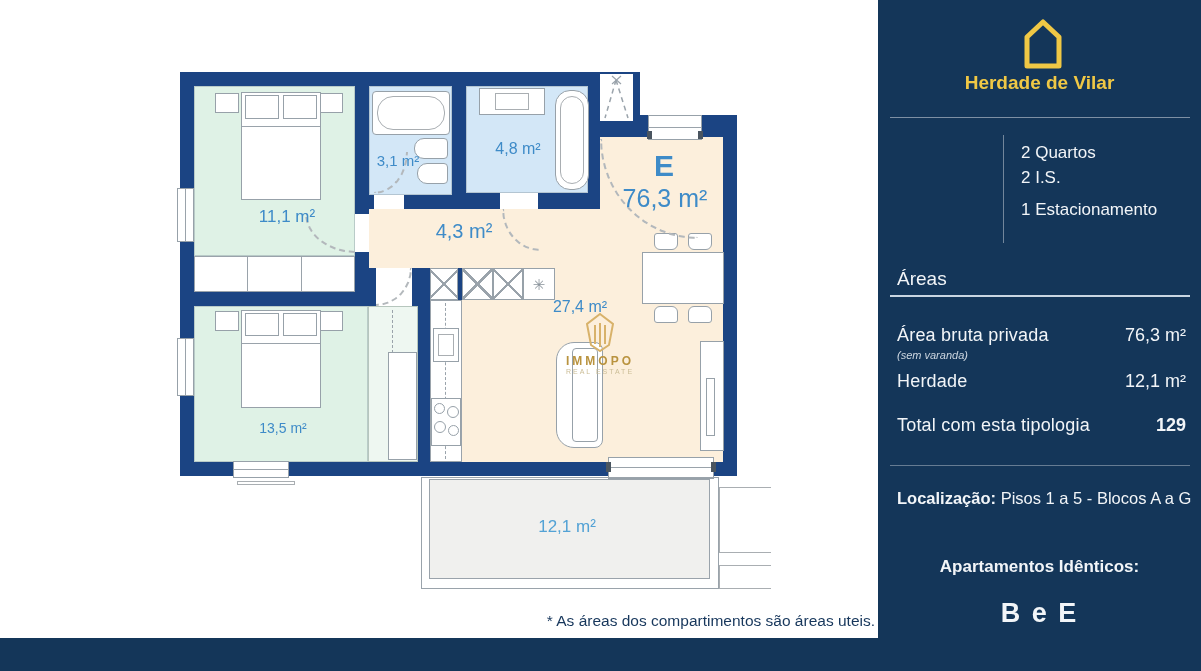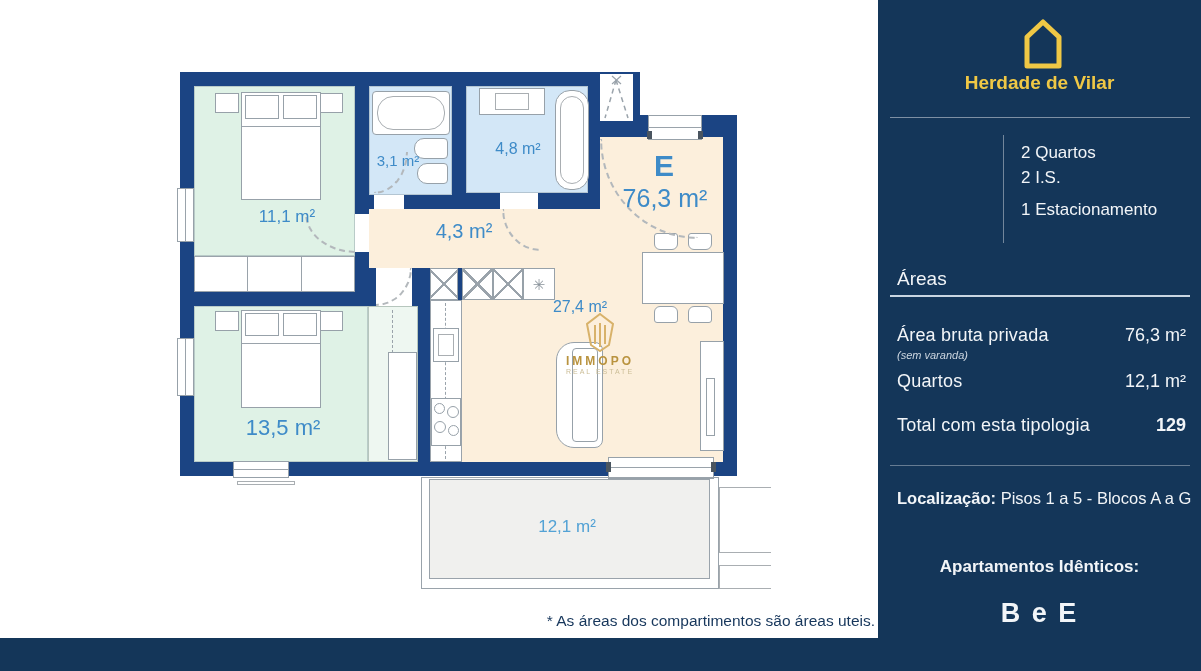--- a/index.html
+++ b/index.html
@@ -149,21 +149,21 @@
 
     <div class="ghost" style="left:421px;top:477px;width:298px;height:112px;border-color:#9aa3ab;"></div>
     <div class="room" style="left:429px;top:479px;width:281px;height:100px;background:#f0f0ee;border-color:#9aa3ab;"></div>
     <div class="ghost" style="left:719px;top:487px;width:52px;height:66px;border-right:none;"></div>
     <div class="ghost" style="left:719px;top:565px;width:52px;height:24px;border-right:none;"></div>
 
     <span class="roomlabel" style="left:287px;top:217px;font-size:17px;">11,1 m²</span>
     <span class="roomlabel" style="left:398px;top:160px;font-size:15px;">3,1 m²</span>
     <span class="roomlabel" style="left:518px;top:149px;font-size:16px;">4,8 m²</span>
     <span class="roomlabel" style="left:464px;top:231px;font-size:20px;">4,3 m²</span>
-    <span class="roomlabel" style="left:283px;top:428px;font-size:22px;">13,5 m²</span>
+    <span class="roomlabel" style="left:283px;top:428px;font-size:14px;">13,5 m²</span>
     <span class="roomlabel" style="left:580px;top:307px;font-size:16px;text-align:center;">27,4 m²</span>
     <span class="roomlabel" style="left:567px;top:527px;font-size:17px;color:#53a2d5;">12,1 m²</span>
     <span class="roomlabel" style="left:664px;top:166px;font-size:30px;font-weight:600;">E</span>
     <span class="roomlabel" style="left:665px;top:198px;font-size:25px;">76,3 m²</span>
 
     <div class="abs" style="left:565px;top:312px;width:70px;text-align:center;">
       <svg width="32" height="40" style="display:block;margin:0 auto;">
         <path d="M16 2 L29 12 L25 33 L16 39 L7 33 L3 12 Z" fill="none" stroke="#d8b26a" stroke-width="2"></path>
         <line x1="11" y1="13" x2="11" y2="32" stroke="#d8b26a" stroke-width="2"></line>
         <line x1="16" y1="11" x2="16" y2="35" stroke="#d8b26a" stroke-width="2"></line>
@@ -191,21 +191,21 @@
     <div class="abs" style="left:143px;top:168px;font-size:17px;">2 I.S.</div>
     <div class="abs" style="left:143px;top:200px;font-size:17px;text-align:center;">1 Estacionamento</div>
 
     <div class="abs" style="left:19px;top:268px;font-size:19px;">Áreas</div>
     <div class="abs" style="left:12px;top:295px;width:300px;height:2px;background:#c9d6e2;"></div>
 
     <div class="sb-label" style="left:19px;top:325px;">Área bruta privada</div>
     <div class="sb-value" style="top:325px;">76,3 m²</div>
     <div class="abs" style="left:19px;top:349px;font-size:11px;font-style:italic;color:#ccd6e0;">(sem varanda)</div>
 
-    <div class="sb-label" style="left:19px;top:371px;">Quartos</div>
+    <div class="sb-label" style="left:19px;top:371px;">Herdade</div>
     <div class="sb-value" style="top:371px;">12,1 m²</div>
 
     <div class="sb-label" style="left:19px;top:415px;">Total com esta tipologia</div>
     <div class="sb-value" style="top:415px;font-weight:bold;">129</div>
 
     <div class="sb-divider" style="top:465px;background:rgba(255,255,255,.35);"></div>
 
     <div class="abs" style="left:19px;top:489px;font-size:16.5px;">
       <b>Localização:</b>
       <span>Pisos 1 a 5 - Blocos A a G</span>

